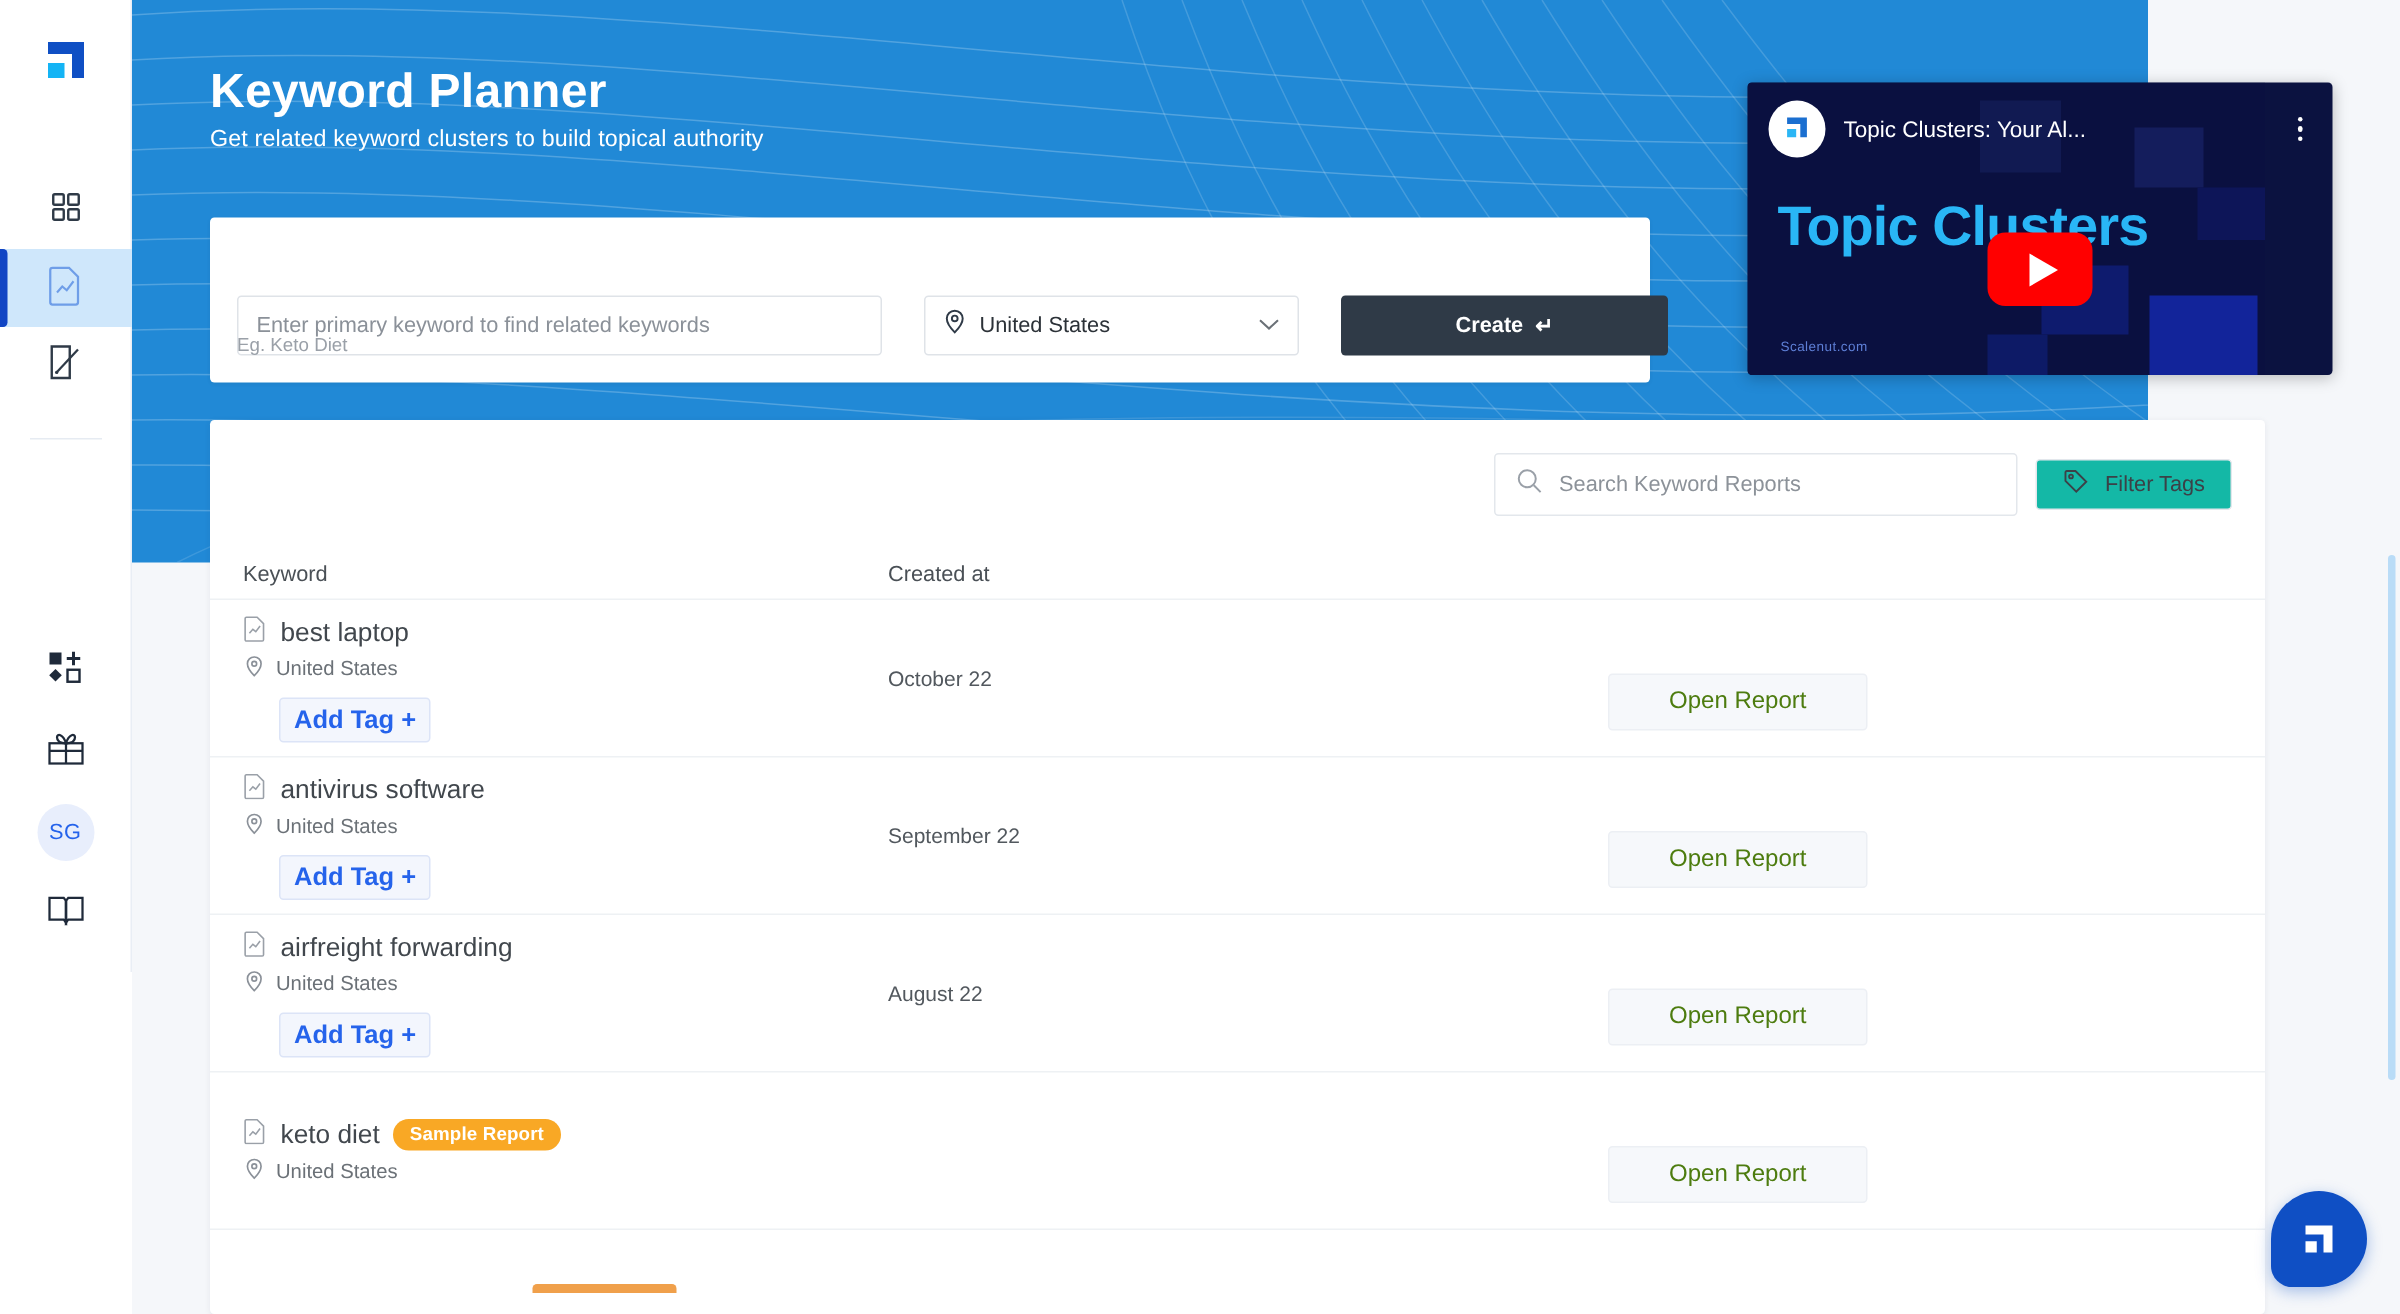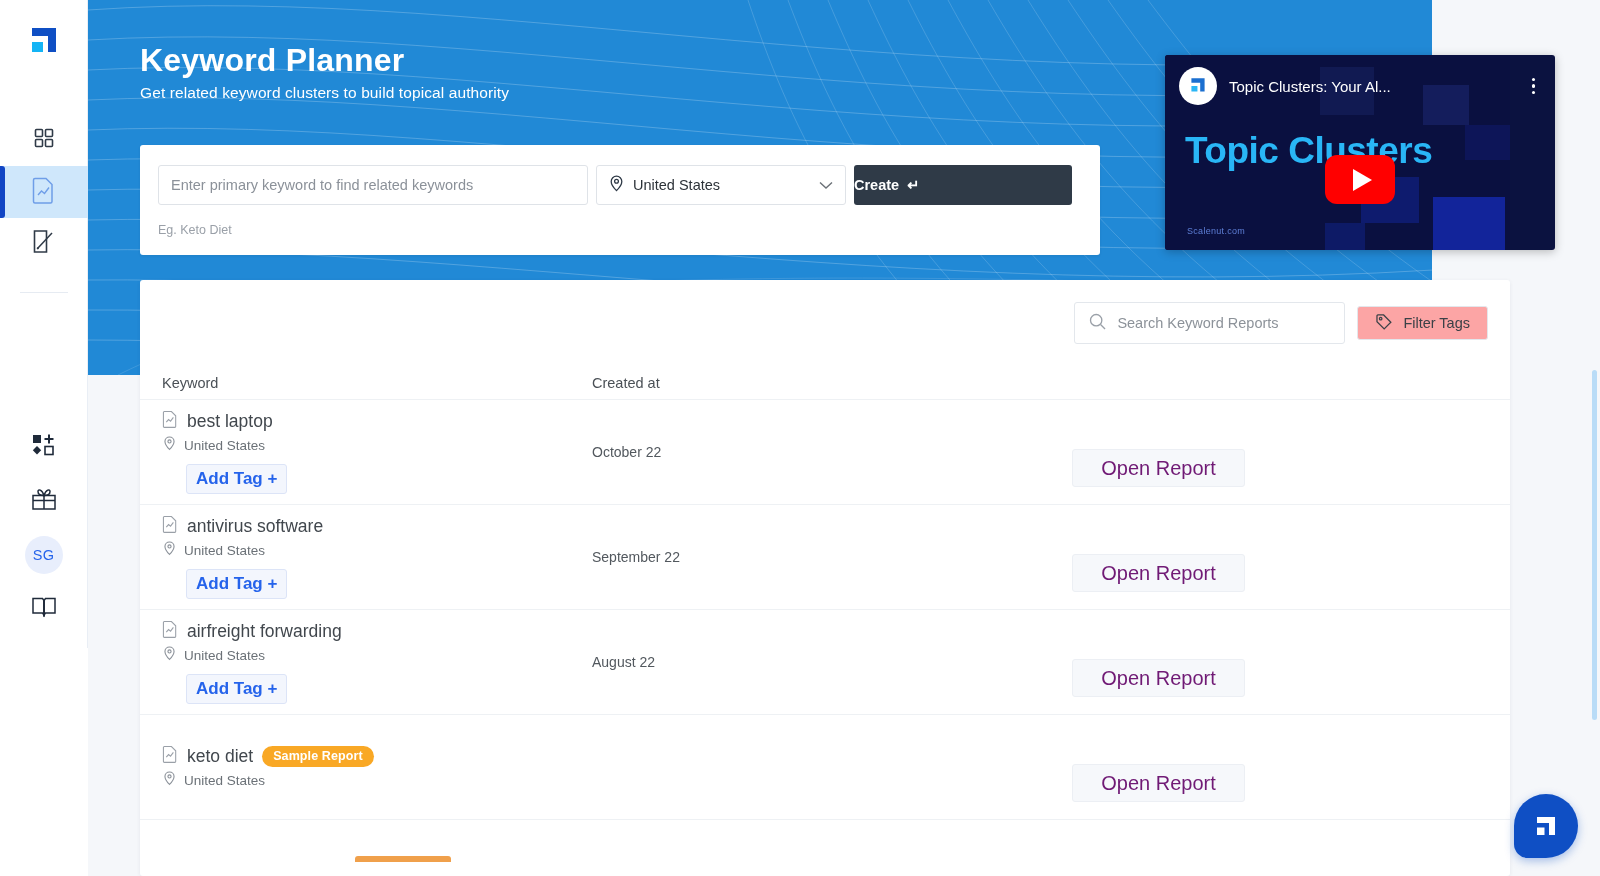--- a/index.html
+++ b/index.html
@@ -70,40 +70,40 @@
     color: #ffffff; font-size: 15.5px; letter-spacing: .1px;
   }
 
   
   .search-card {
     position: absolute; left: 52px; top: 145px;
     width: 960px; height: 110px;
     background: #fff; border-radius: 3px;
     box-shadow: 0 1px 3px rgba(0,0,0,.07);
   }
-  .search-row { display: flex; padding: 20px 18px 0 18px; gap: 8px; }
+  .search-row { display: flex; padding: 20px 18px 0 18px; gap: 28px; margin-top: 32px; }
   .kw-input {
     flex: 0 0 430px; height: 40px;
     border: 1px solid #dfe3e8; border-radius: 3px;
     padding: 0 12px; font-size: 14.5px; color: #333;
     font-family: "Liberation Sans", sans-serif; background: #fff;
   }
   .kw-input::placeholder { color: #8b9199; }
   .country-select {
     flex: 0 0 250px; height: 40px;
     border: 1px solid #dfe3e8; border-radius: 3px;
     display: flex; align-items: center; gap: 9px;
     padding: 0 12px; cursor: pointer; background: #fff;
   }
   .country-label { font-size: 14.5px; color: #2c3238; flex: 1; }
   .create-btn {
     flex: 0 0 218px; height: 40px;
     background: #2f3a47; color: #fff; border: none; border-radius: 3px;
     font-size: 14.5px; font-weight: bold; cursor: pointer;
-    display: flex; align-items: center; gap: 8px;
+    display: flex; align-items: center; justify-content: center; gap: 8px;
     font-family: "Liberation Sans", sans-serif;
   }
   .eg-text {
     position: absolute; left: 18px; top: 78px;
     font-size: 12.5px; color: #9aa0a8;
   }
 
   
   .video-card {
     position: absolute; left: 1077px; top: 55px;
@@ -152,33 +152,33 @@
     position: absolute; left: 52px; top: 280px;
     width: 1370px; background: #fff;
     border-radius: 3px; box-shadow: 0 1px 4px rgba(16,30,54,.07);
     min-height: 596px;
   }
   .reports-toolbar {
     height: 86px; display: flex; align-items: center;
     justify-content: flex-end; padding: 0 22px; gap: 12px;
   }
   .search-reports {
-    width: 271px; height: 42px;
+    width: 349px; height: 42px;
     border: 1px solid #e3e7ec; border-radius: 3px;
     display: flex; align-items: center; gap: 11px; padding: 0 14px;
     background: #fff;
   }
   .search-reports input {
     border: none; outline: none; flex: 1; font-size: 14.5px; color: #333;
     font-family: "Liberation Sans", sans-serif; background: transparent;
   }
   .search-reports input::placeholder { color: #8c9299; }
   .filter-tags {
     height: 26px; padding: 16px 17px;
-    border: 1px solid #e3e7ec; border-radius: 3px; background: #fca5a5;
+    border: 1px solid #e3e7ec; border-radius: 3px; background: #14b8a6;
     display: flex; align-items: center; gap: 10px; cursor: pointer;
   }
   .filter-tags span { font-size: 14.5px; color: #3b4147; }
 
   
   .tbl { width: 100%; }
   .thead {
     display: flex; align-items: center; height: 34px;
     padding: 0 22px; border-bottom: 1px solid #eef1f4;
   }
@@ -203,22 +203,22 @@
   .add-tag {
     display: inline-block; margin-top: 10px; margin-left: 24px;
     background: #f3f6fd; color: #2563eb; border: 1px solid #dce4f7;
     border-radius: 3px; font-size: 17px; font-weight: bold;
     padding: 4px 9px; cursor: pointer;
   }
   .date-cell { flex: 0 0 480px; font-size: 14px; color: #52585e; }
   .act-cell { flex: 1; }
   .open-report {
     width: 173px; height: 38px;
-    background: #f6f8fb; color: #701a75; border: 1px solid #eceff4;
-    border-radius: 3px; font-size: 20px; cursor: pointer;
+    background: #f6f8fb; color: #4d7c0f; border: 1px solid #eceff4;
+    border-radius: 3px; font-size: 16px; cursor: pointer;
     font-family: "Liberation Sans", sans-serif;
     margin-top: 32px;
   }
   .trow.last { border-bottom: 1px solid #eef1f4; }
   .partial-row { height: 40px; position: relative; }
   .partial-orange {
     position: absolute; left: 215px; bottom: -2px;
     width: 96px; height: 6px; background: #f0a04b; border-radius: 3px 3px 0 0;
   }
 

